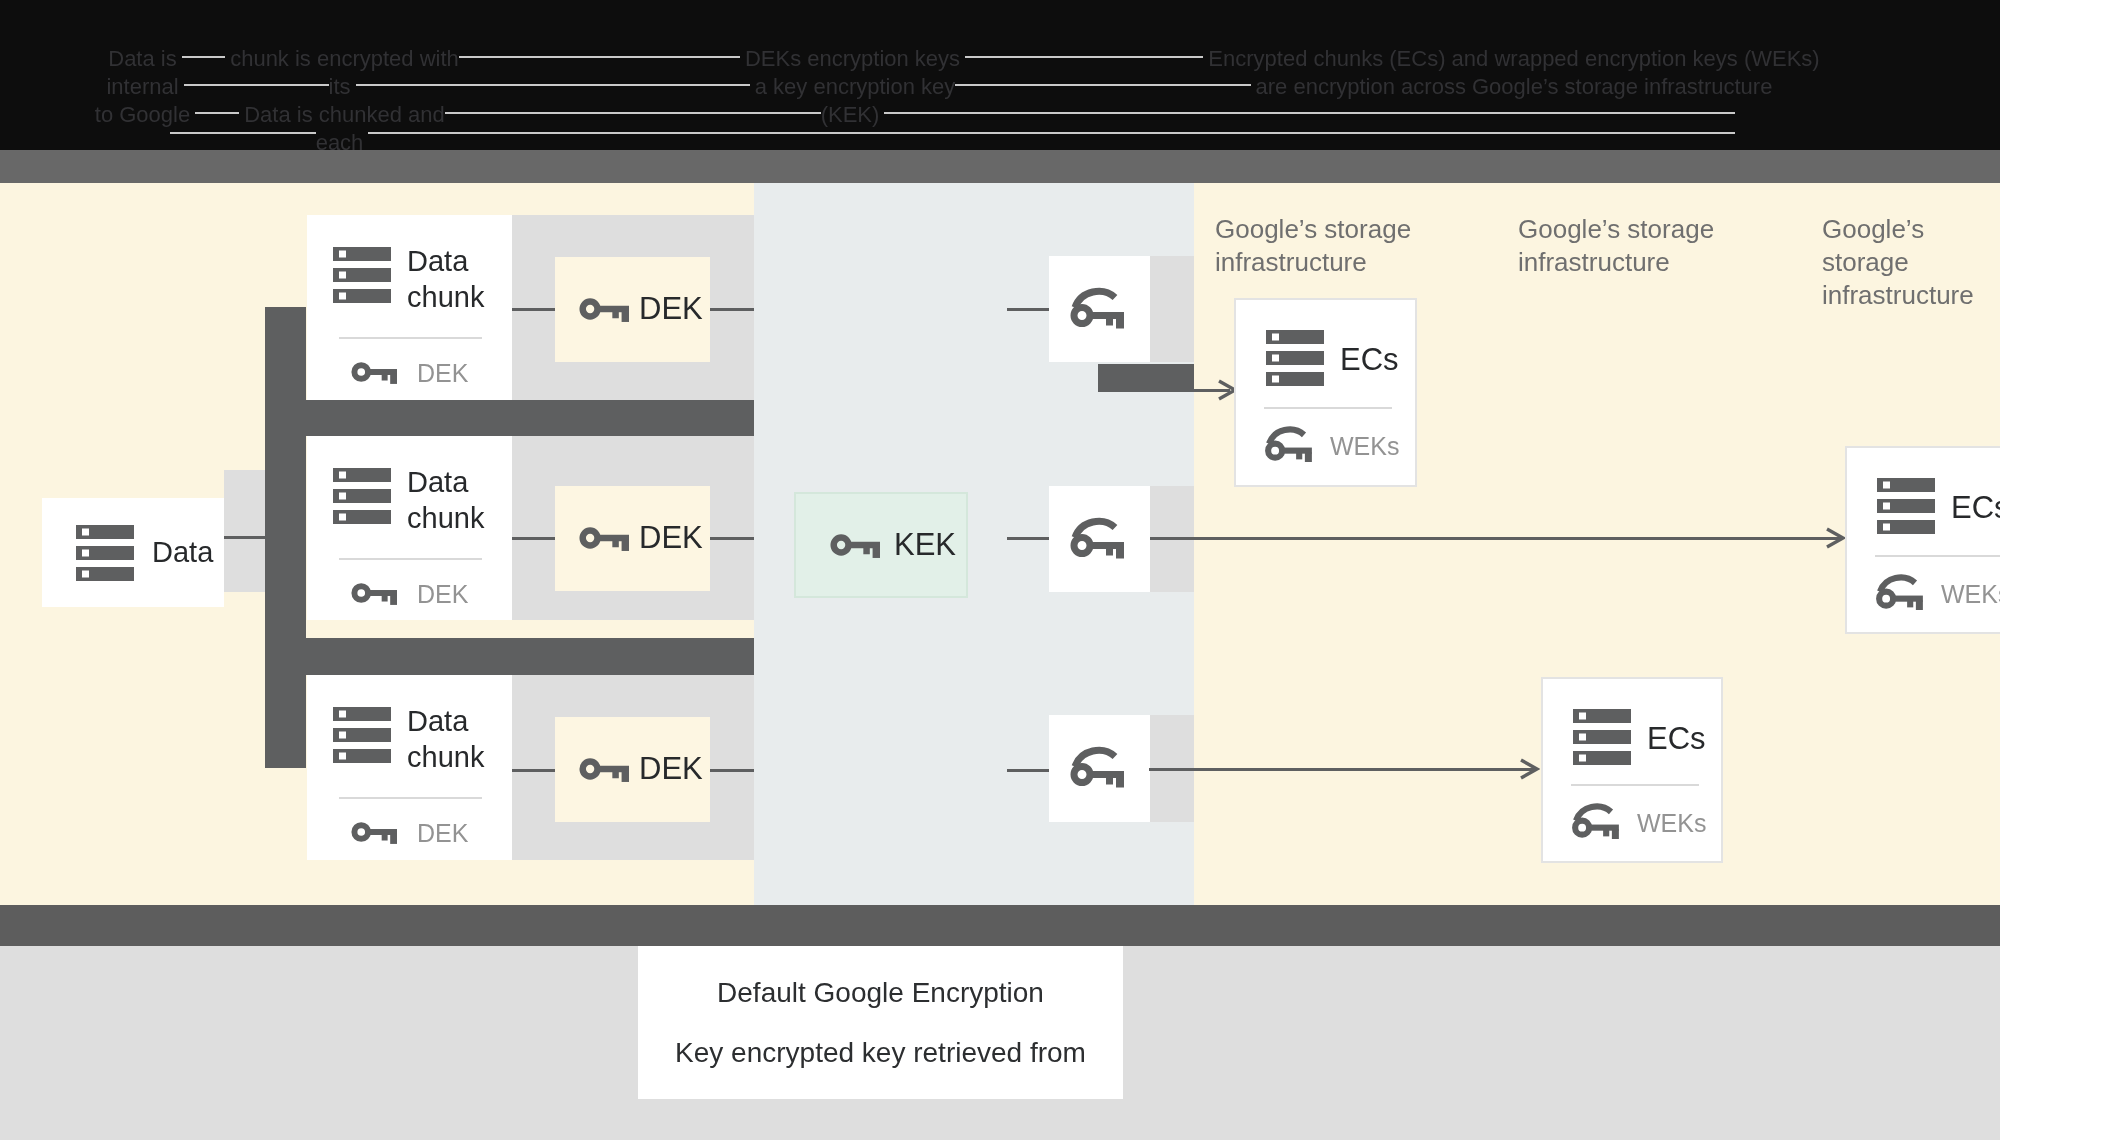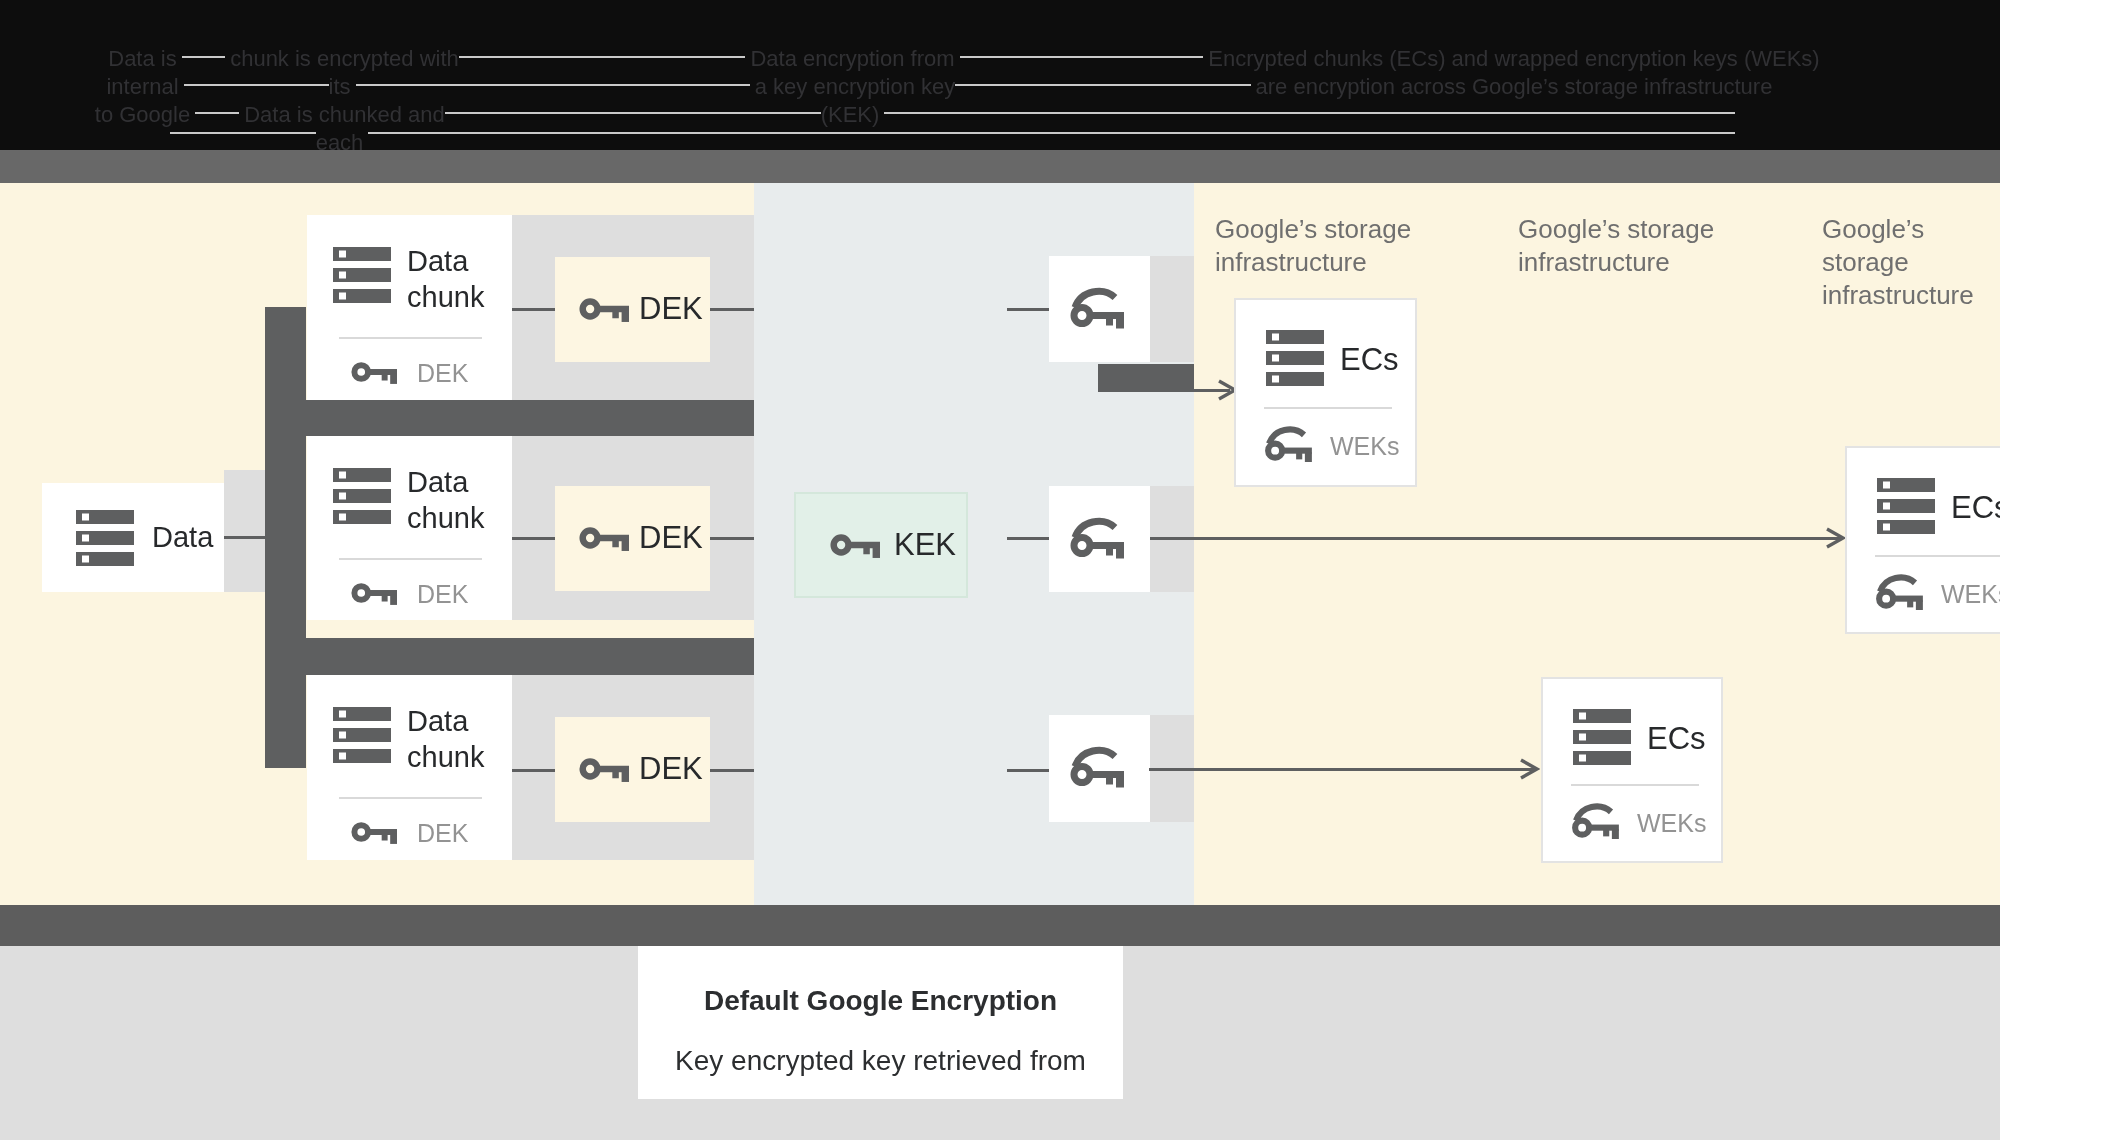--- a/index.html
+++ b/index.html
@@ -34,21 +34,21 @@
   .lbl-gray{font-size:25px;color:#939393;}
   .divider{position:absolute;height:2px;background:#d9d9d9;}
 
   .infra{position:absolute;font-size:26px;line-height:33px;color:#6f6f6f;}
 
   .kekbox{background:#e2f0e8;border:2px solid #d4e7db;box-sizing:border-box;}
   .dekbox{background:#fdf6e2;}
 
   .caption{left:638px;top:946px;width:485px;height:153px;background:#ffffff;
            text-align:center;font-size:28px;line-height:34px;color:#2c2e30;}
-  .caption .cap-title{font-weight:bold;padding-top:38px;}
+  .caption .cap-title{font-weight:normal;padding-top:30px;}
   .caption .cap-l1{padding-top:26px;}
   .caption .cap-l2{font-weight:bold;}
 </style>
 </head>
 <body>
 
 <svg width="0" height="0" style="position:absolute">
   <defs>
     <g id="server-icon">
       <rect x="0" y="0" width="58" height="14" fill="#5e5f60"></rect>
@@ -89,21 +89,21 @@
       <div><span>Data is</span></div>
       <div><span>internal</span></div>
       <div><span>to Google</span></div>
     </div>
     <div class="bcol" style="left:212px;width:260px;">
       <div><span>chunk is encrypted with its</span></div>
       <div><span>Data is chunked and each</span></div>
       <div><span>own data encryption key (DEK)</span></div>
     </div>
     <div class="bcol" style="left:730px;width:245px;">
-      <div><span>Data encryption from</span></div>
+      <div><span>DEKs encryption keys</span></div>
       <div><span>a key encryption key (KEK)</span></div>
     </div>
     <div class="bcol" style="left:1169px;width:690px;">
       <div><span>Encrypted chunks (ECs) and wrapped encryption keys (WEKs)</span></div>
       <div><span>are encryption across Google’s storage infrastructure</span></div>
     </div>
   </div>
 
   <div class="abs graybar-top"></div>
 
@@ -111,21 +111,21 @@
   <div class="abs region-blue"></div>
   <div class="abs region-yellow-right"></div>
 
   <div class="abs graypanel" style="left:224px;top:470px;width:41px;height:122px;"></div>
   <div class="abs connector" style="left:224px;top:536px;width:41px;"></div>
 
   <div class="abs darkbar" style="left:265px;top:307px;width:41px;height:461px;"></div>
   <div class="abs darkbar" style="left:265px;top:400px;width:489px;height:36px;"></div>
   <div class="abs darkbar" style="left:265px;top:638px;width:489px;height:37px;"></div>
 
-  <div class="abs whitebox" style="left:42px;top:483px;width:182px;height:109px;text-align:right;">
+  <div class="abs whitebox" style="left:42px;top:498px;width:182px;height:109px;text-align:right;">
     <svg class="abs" style="left:34px;top:27px;" width="58" height="56">
         <use href="#server-icon"></use>
       </svg>
     <div class="abs lbl-dark" style="left:110px;top:38px;">Data</div>
   </div>
 
   <div class="abs graypanel" style="left:307px;top:215px;width:447px;height:185px;"></div>
   <div class="abs whitebox" style="left:307px;top:215px;width:205px;height:185px;">
     <svg class="abs" style="left:26px;top:32px;" width="58" height="56">
         <use href="#server-icon"></use>

